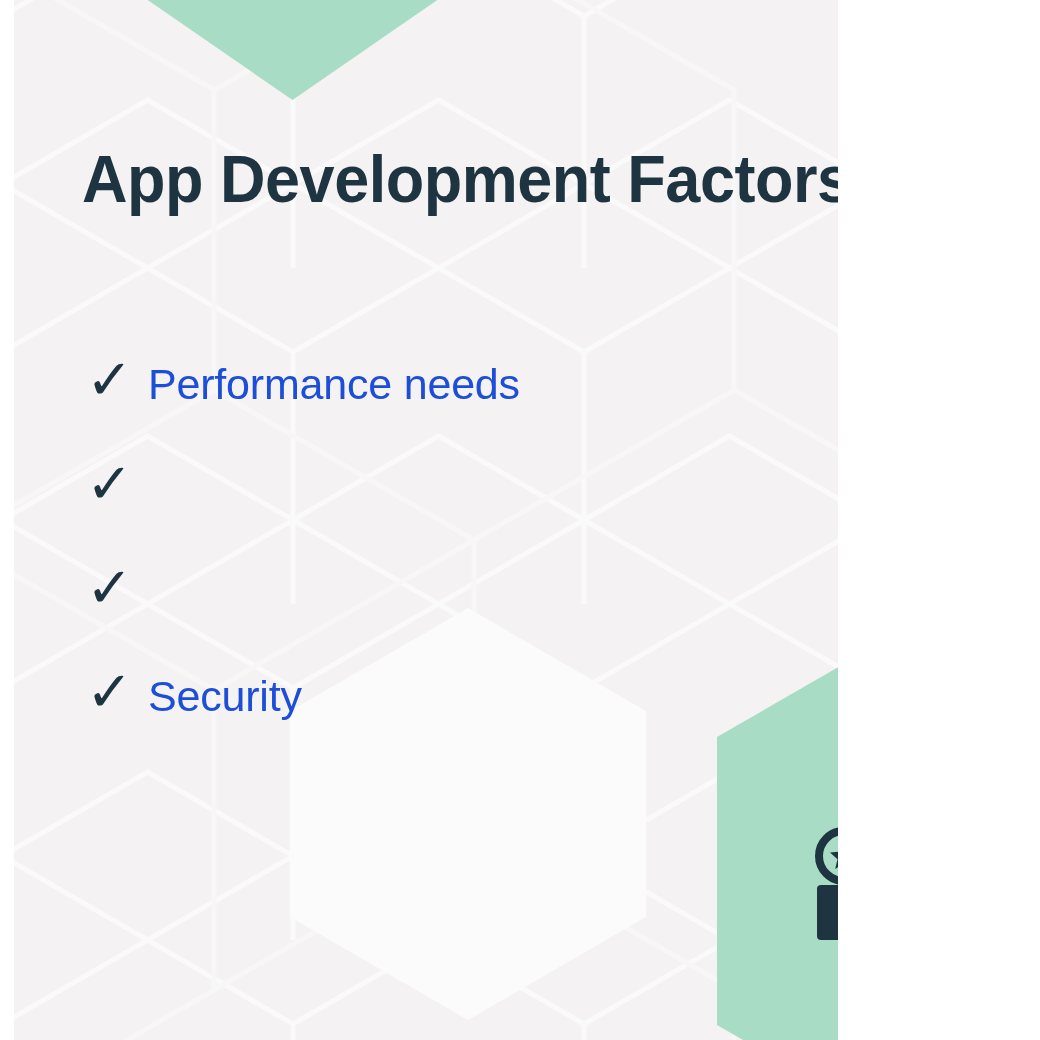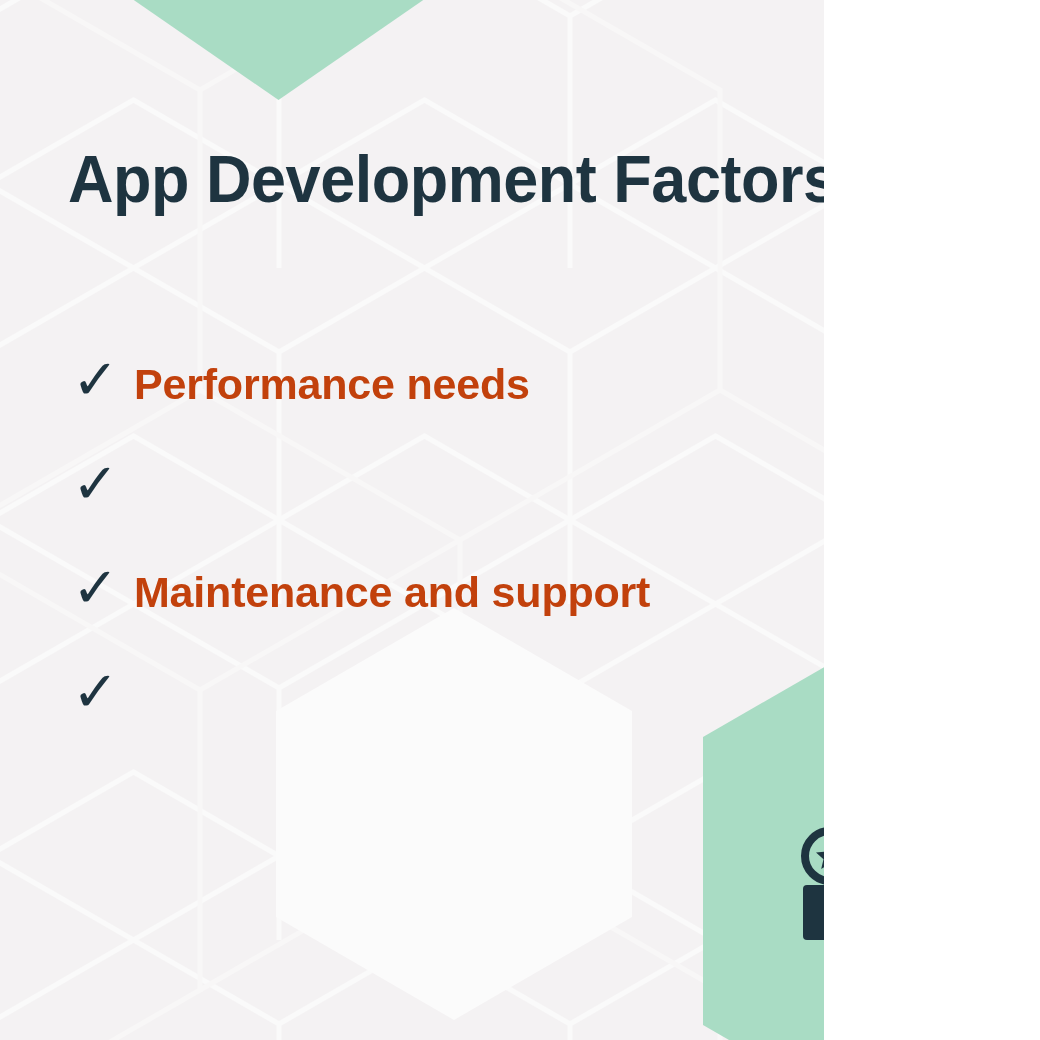--- a/index.html
+++ b/index.html
@@ -7,20 +7,21 @@
     padding: 0;
     background: #ffffff;
   }
   #canvas {
     position: relative;
     width: 824px;
     height: 1040px;
     overflow: hidden;
     background: #f4f2f3;
     font-family: "Liberation Sans", sans-serif;
+    margin-left: 14px;
   }
 
   
   #hexgrid {
     position: absolute;
     inset: 0;
     width: 1040px;
     height: 1040px;
     pointer-events: none;
   }
@@ -95,22 +96,22 @@
     flex: 0 0 auto;
     width: 62px;
     font-size: 56px;
     line-height: 1;
     font-weight: 400;
     color: #1e3440;
     font-family: "DejaVu Sans", sans-serif;
   }
   .check-label {
     font-size: 43px;
-    font-weight: 700;
-    color: #c2410c;
+    font-weight: 400;
+    color: #1d4ed8;
     letter-spacing: -0.2px;
     white-space: nowrap;
   }
 
   
   #podium-icon {
     position: absolute;
     left: 800px;
     top: 718px;
     width: 210px;
@@ -166,25 +167,25 @@
       <span class="check-mark">✓</span>
       <span class="check-label">Performance needs</span>
     </div>
 
     <div class="check-row">
       <span class="check-mark">✓</span>
     </div>
 
     <div class="check-row">
       <span class="check-mark">✓</span>
-      <span class="check-label">Maintenance and support</span>
-    </div>
-
-    <div class="check-row">
-      <span class="check-mark">✓</span>
+    </div>
+
+    <div class="check-row">
+      <span class="check-mark">✓</span>
+      <span class="check-label">Security</span>
     </div>
 
   </div>
 
   <svg id="podium-icon" viewBox="0 0 210 225" xmlns="http://www.w3.org/2000/svg">
     <g fill="#1e3440">
 
       <g stroke="#1e3440" stroke-width="9" stroke-linecap="round" fill="none">
         <line x1="105" y1="3" x2="105" y2="16"></line>
         <line x1="71" y1="13" x2="77" y2="24"></line>

